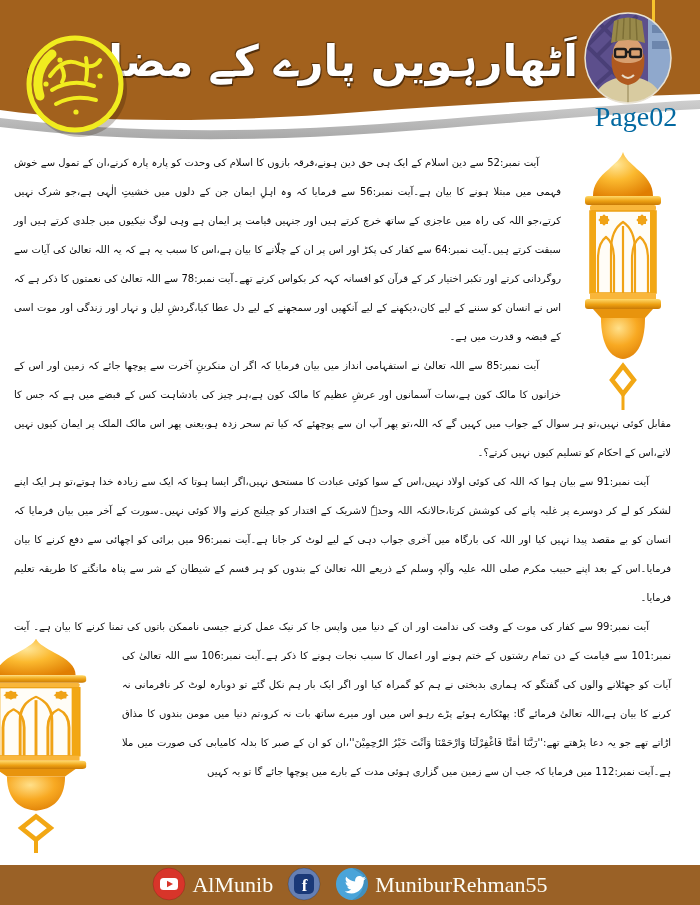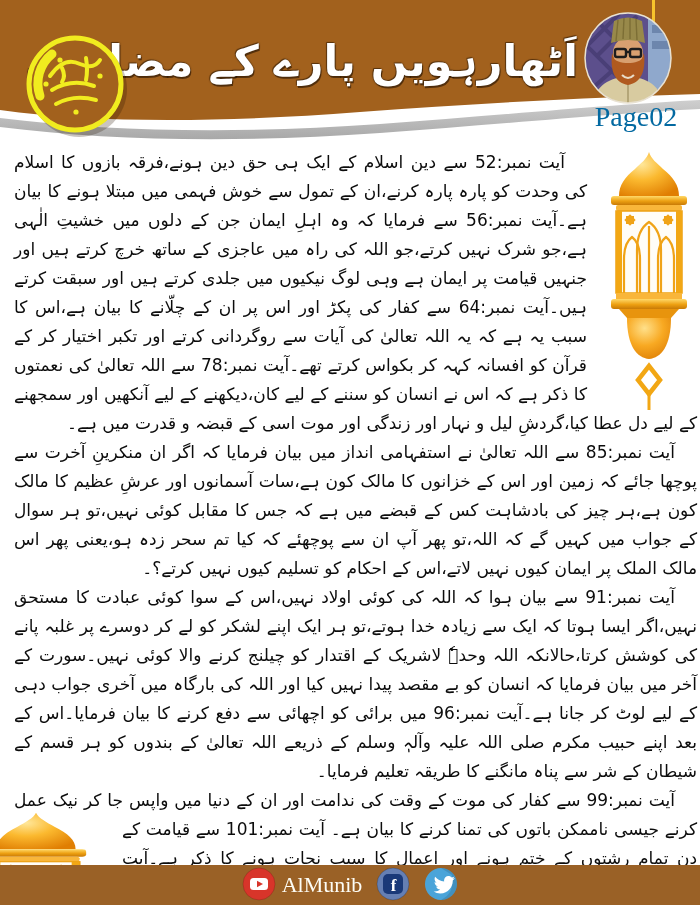--- a/index.html
+++ b/index.html
@@ -20,23 +20,23 @@
   .lantern-cord{position:absolute;left:652px;top:0;width:3px;height:58px;background:#f7c42c;z-index:1;}
   .quran-logo{position:absolute;left:16px;top:24px;z-index:3;}
   .portrait{position:absolute;left:582px;top:11px;z-index:3;}
   .page-label{
     position:absolute;left:576px;top:101px;width:120px;z-index:3;
     font-family:"Liberation Serif",serif;font-size:28px;color:#0369a1;text-align:center;
   }
   
   .article-body{
     position:absolute;top:141px;left:0;right:0;bottom:31px;z-index:2;
-    padding:7px 3px 0 14px;overflow:hidden;
+    padding:7px 29px 0 14px;overflow:hidden;
     direction:rtl;text-align:justify;
-    color:#0c0c0c;font-size:17px;line-height:29px;
+    color:#0c0c0c;font-size:10px;line-height:29px;
   }
   .article-body p{margin:0;text-indent:22px;}
   .float-lantern-right{float:right;width:102px;height:252px;margin-left:8px;position:relative;}
   .float-lantern-right svg{position:absolute;top:2px;right:-2px;}
   .float-lantern-left{float:left;width:100px;height:192px;margin-right:8px;position:relative;display:block;}
   .float-lantern-left svg{position:absolute;top:-4px;left:-44px;}
   
   .social-footer{
     position:absolute;left:0;right:0;bottom:0;height:40px;z-index:4;
     background:var(--footer-brown,#9a6126);
@@ -223,16 +223,17 @@
         <rect x="7" y="7" width="20" height="20" rx="5" fill="var(--facebook-navy,#1a3978)"></rect>
         <text x="17.5" y="24" text-anchor="middle" font-family="Liberation Serif,serif" font-size="17" font-weight="bold" fill="#ffffff">f</text>
       </svg>
     </div>
     <div class="social-item">
       <svg class="social-icon" viewBox="0 0 34 34">
         <circle cx="17" cy="17" r="16" fill="var(--twitter-blue,#4aa4d9)"></circle>
         <path d="M17,1 A16,16 0 0 1 33,17 A16,16 0 0 1 17,33 C26,28 30,22 28,8 Z" fill="rgba(0,0,0,0.12)"></path>
         <path transform="translate(4,5) scale(1.1)" fill="#ffffff" d="M24.5,5.5 c-.7.3-1.5.6-2.2.7 .8-.5 1.4-1.3 1.7-2.2 -.8.5-1.6.8-2.5 1 -.7-.8-1.8-1.3-2.9-1.3 -2.2,0-4,1.8-4,4 0,.3 0,.6 .1,.9 -3.3-.2-6.3-1.8-8.2-4.2 -.3.6-.5,1.3-.5,2 0,1.4 .7,2.6 1.8,3.3 -.7,0-1.3-.2-1.8-.5 v.1 c0,1.9 1.4,3.5 3.2,3.9 -.3.1-.7.1-1,.1 -.3,0-.5,0-.8-.1 .5,1.6 2,2.7 3.7,2.8 -1.4,1.1-3.1,1.7-5,1.7 h-1 c1.8,1.1 3.9,1.8 6.1,1.8 7.3,0 11.3-6.1 11.3-11.3 v-.5 c.8-.6 1.5-1.3 2-2.2 Z"></path>
       </svg>
+      <span class="social-label">MuniburRehman55</span>
     </div>
   </div>
 
 </div>
 
 </body></html>

